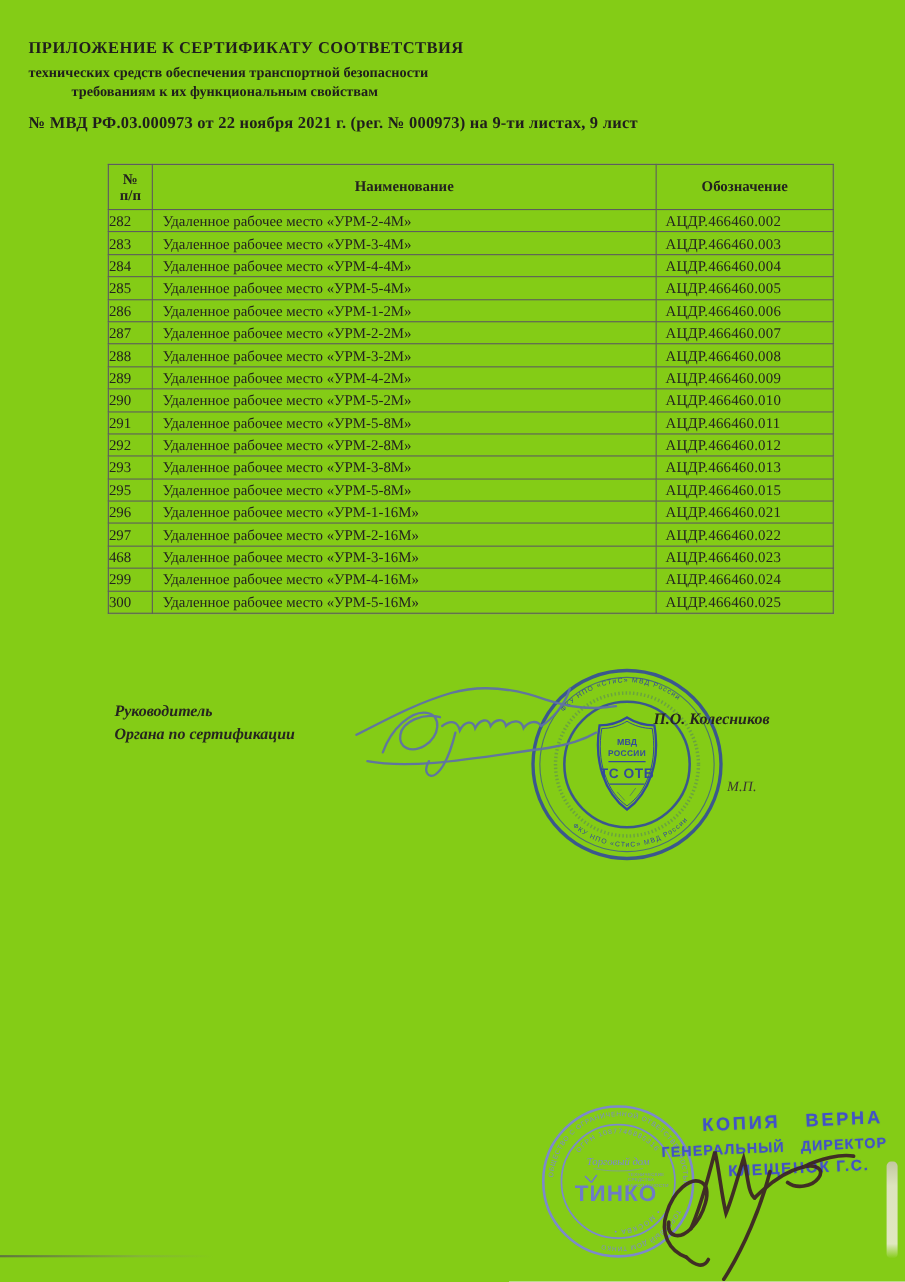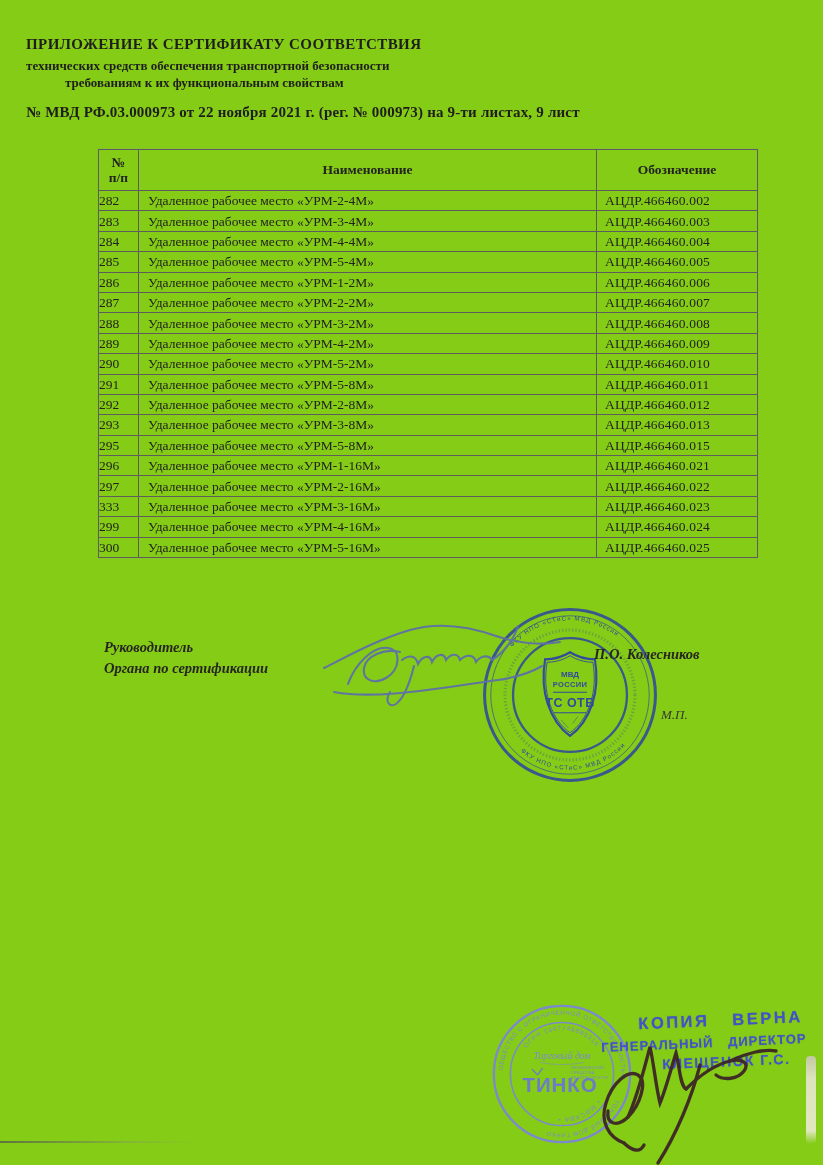--- a/index.html
+++ b/index.html
@@ -170,21 +170,21 @@
       <td class="c-code">АЦДР.466460.021</td>
     </tr>
 
     <tr>
       <td class="c-num">297</td>
       <td class="c-name">Удаленное рабочее место «УРМ-2-16М»</td>
       <td class="c-code">АЦДР.466460.022</td>
     </tr>
 
     <tr>
-      <td class="c-num">333</td>
+      <td class="c-num">468</td>
       <td class="c-name">Удаленное рабочее место «УРМ-3-16М»</td>
       <td class="c-code">АЦДР.466460.023</td>
     </tr>
 
     <tr>
       <td class="c-num">299</td>
       <td class="c-name">Удаленное рабочее место «УРМ-4-16М»</td>
       <td class="c-code">АЦДР.466460.024</td>
     </tr>
 

